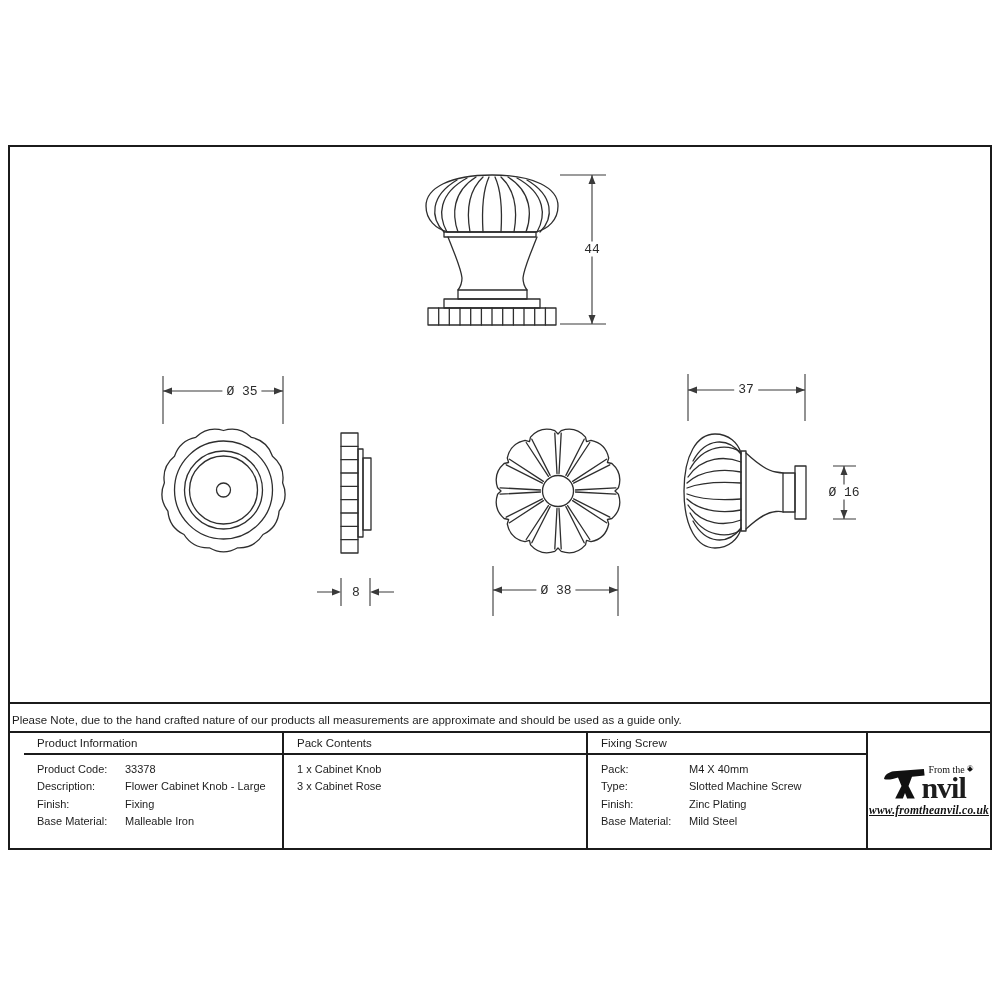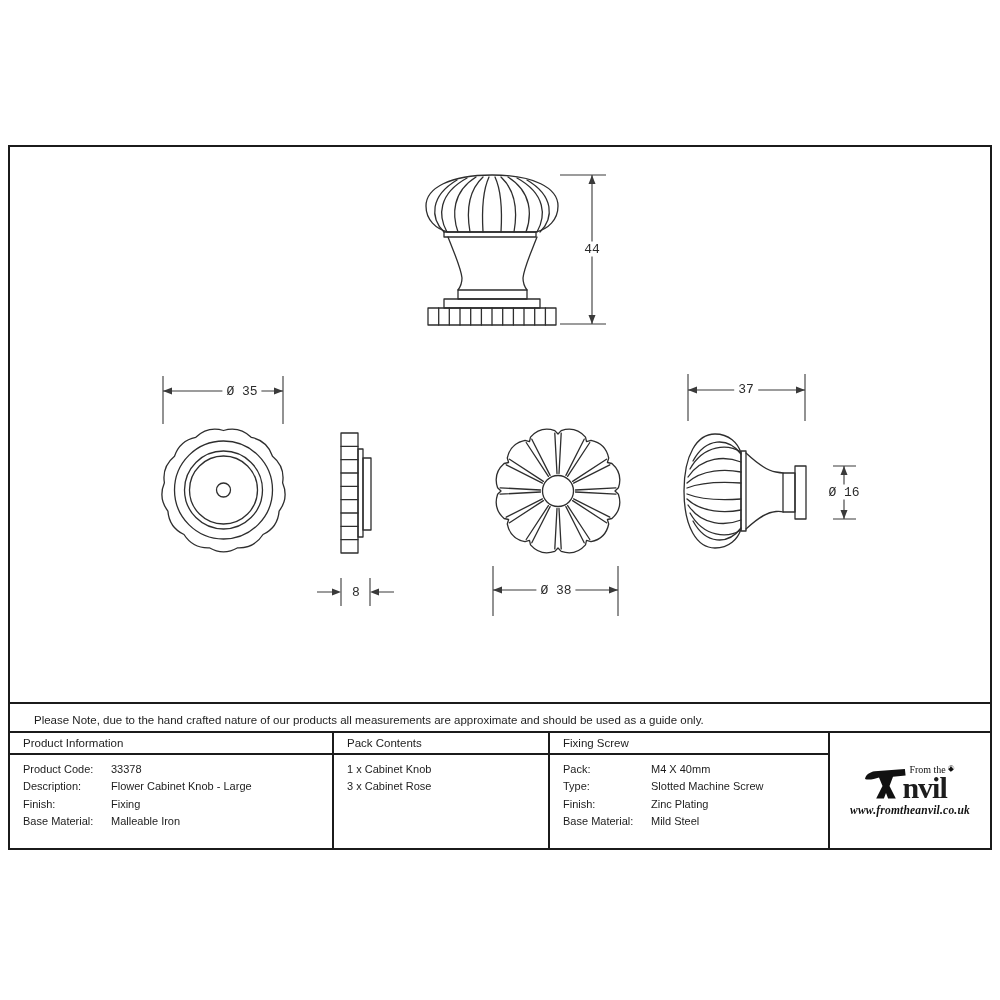--- a/index.html
+++ b/index.html
@@ -8,41 +8,41 @@
   #stage{position:absolute;left:0;top:0;width:1000px;height:1000px;}
   svg#draw{position:absolute;left:0;top:0;width:1000px;height:1000px;}
   .ln{fill:none;stroke:#2e2e2e;stroke-width:1.3;stroke-linecap:round;stroke-linejoin:round;}
   .dim{fill:none;stroke:#3a3a3a;stroke-width:1.1;stroke-linecap:butt;}
   .arr{fill:#3a3a3a;stroke:none;}
   .dimlbl{position:absolute;transform:translate(-50%,-50%);background:#ffffff;padding:0 4px;
           font-size:13px;color:#2b2b2b;white-space:nowrap;font-family:Liberation Mono, monospace;}
   
   #sheet{position:absolute;left:8px;top:145px;width:984px;height:705px;border:2px solid #1b1b1b;box-sizing:border-box;}
   .note-row{position:absolute;left:0;top:555px;width:100%;height:34px;border-top:2px solid #1b1b1b;
-            box-sizing:border-box;display:flex;align-items:center;padding-left:24px;font-size:11.5px;text-align:right;}
+            box-sizing:border-box;display:flex;align-items:center;padding-left:2px;font-size:11.5px;text-align:right;}
   .spec-table{position:absolute;left:0;top:584px;width:100%;height:117px;border-top:2px solid #1b1b1b;
               box-sizing:border-box;display:flex;}
   .col{box-sizing:border-box;border-right:2px solid #1b1b1b;position:relative;}
   .col.last{border-right:none;flex:1;}
-  .c1{width:324px;}.c2{width:216px;}.c3{width:280px;}
+  .c1{width:274px;padding-left:14px;}.c2{width:304px;}.c3{width:280px;}
   .hdr{height:20px;line-height:20px;padding-left:13px;border-bottom:2px solid #1b1b1b;font-size:11.5px;}
   .cbody{padding:6px 4px 0 13px;font-size:11px;}
   .kv{display:flex;line-height:17.3px;}
   .kv .k{width:88px;flex:none;}
   .pline{line-height:17.3px;}
   
   .logo{height:100%;display:flex;flex-direction:column;align-items:center;justify-content:center;padding-top:2px;}
   .logo-word{position:relative;display:flex;align-items:flex-end;}
   .anvil-a{width:42px;height:31px;display:block;}
   .nvil{font-family:"Liberation Serif",serif;font-weight:bold;font-size:30px;line-height:25px;letter-spacing:-1px;margin-left:-5px;}
   .fromthe{position:absolute;left:44px;top:-5px;font-family:Liberation Serif, serif;font-size:10px;white-space:nowrap;color:#111;}
   .diam{font-size:7px;vertical-align:2px;}
   .reg{font-family:"Liberation Serif",serif;font-size:9px;align-self:flex-start;margin-top:-6px;margin-left:1px;}
   .logo-url{font-family:"Liberation Serif",serif;font-style:italic;font-weight:bold;font-size:11.5px;
-            margin-top:4px;letter-spacing:0.2px;color:#111;}
+            margin-top:4px;letter-spacing:0.2px;color:#111;text-decoration:underline;}
 </style>
 </head>
 <body>
 
 <div id="stage">
 
   <svg id="draw" viewBox="0 0 1000 1000">
 
     <g>
       <path class="ln" d="M426 206 C426 188 450 175 492 175 C534 175 558 188 558 206 C558 220 548 229 536 232 L448 232 C436 229 426 220 426 206 Z"></path>

